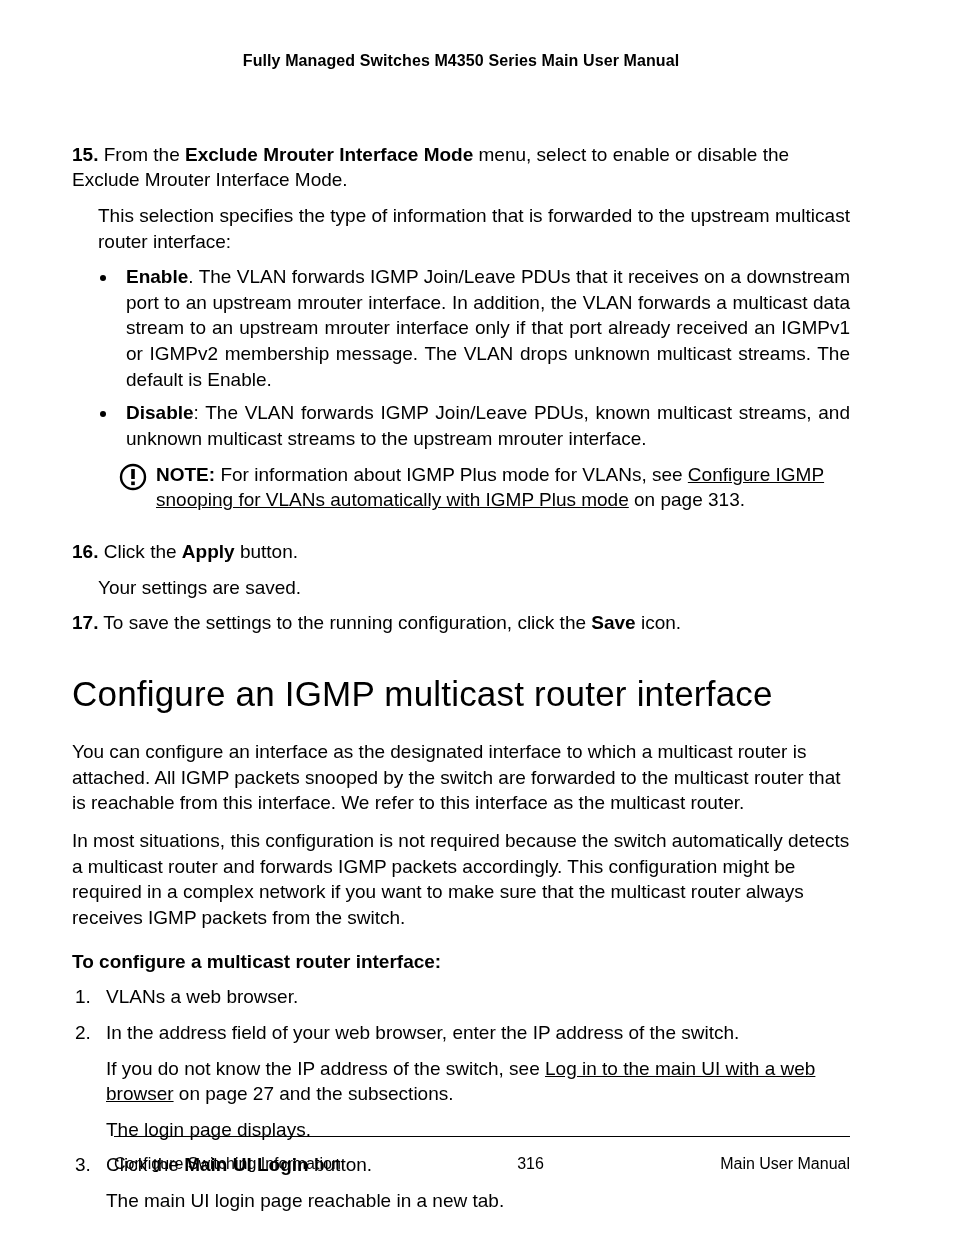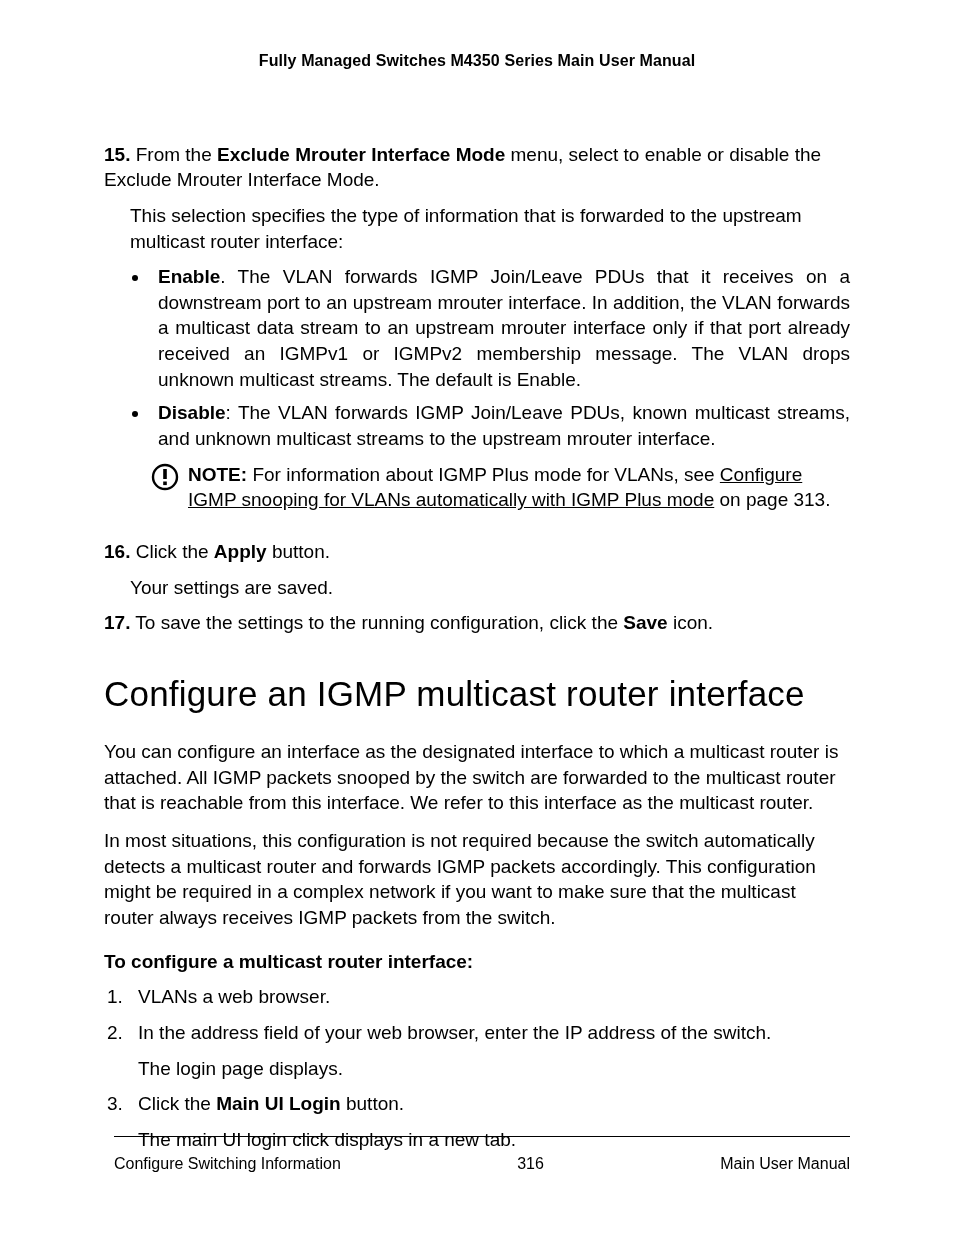--- a/index.html
+++ b/index.html
@@ -10,21 +10,21 @@
     font-family: Verdana, Geneva, sans-serif;
     color: #000;
     position: relative;
     background: #fff;
     font-size: 19px;
     line-height: 1.35;
   }
   .page {
     position: absolute;
     top: 0; left: 0; right: 0; bottom: 0;
-    padding: 50px 104px 0 104px;
+    padding: 50px 104px 0 72px;
     box-sizing: border-box;
   }
   .doc-header {
     text-align: center;
     font-weight: bold;
     font-size: 16px;
     margin-bottom: 70px;
     letter-spacing: 0.1px;
   }
   .step {
@@ -166,25 +166,28 @@
   <p class="para">In most situations, this configuration is not required because the switch automatically detects a multicast router and forwards IGMP packets accordingly. This configuration might be required in a complex network if you want to make sure that the multicast router always receives IGMP packets from the switch.</p>
 
   <div class="subhead">To configure a multicast router interface:</div>
 
   <ol class="numlist">
     <li>
       <span>VLANs a web browser.</span>
     </li>
     <li>
       <span>In the address field of your web browser, enter the IP address of the switch.</span>
+      <div class="sub">
+        <span>If you do not know the IP address of the switch, see </span><span class="u">Log in to the main UI with a web browser</span><span> on page 27 and the subsections.</span>
+      </div>
       <div class="sub">The login page displays.</div>
     </li>
     <li>
       <span>Click the </span><b>Main UI Login</b><span> button.</span>
-      <div class="sub">The main UI login click displays in a new tab.</div>
+      <div class="sub">The main UI login page reachable in a new tab.</div>
     </li>
   </ol>
 
   <div class="footer-rule"></div>
   <div class="footer">
     <span>Configure Switching Information</span>
     <span>316</span>
     <span>Main User Manual</span>
   </div>
 

